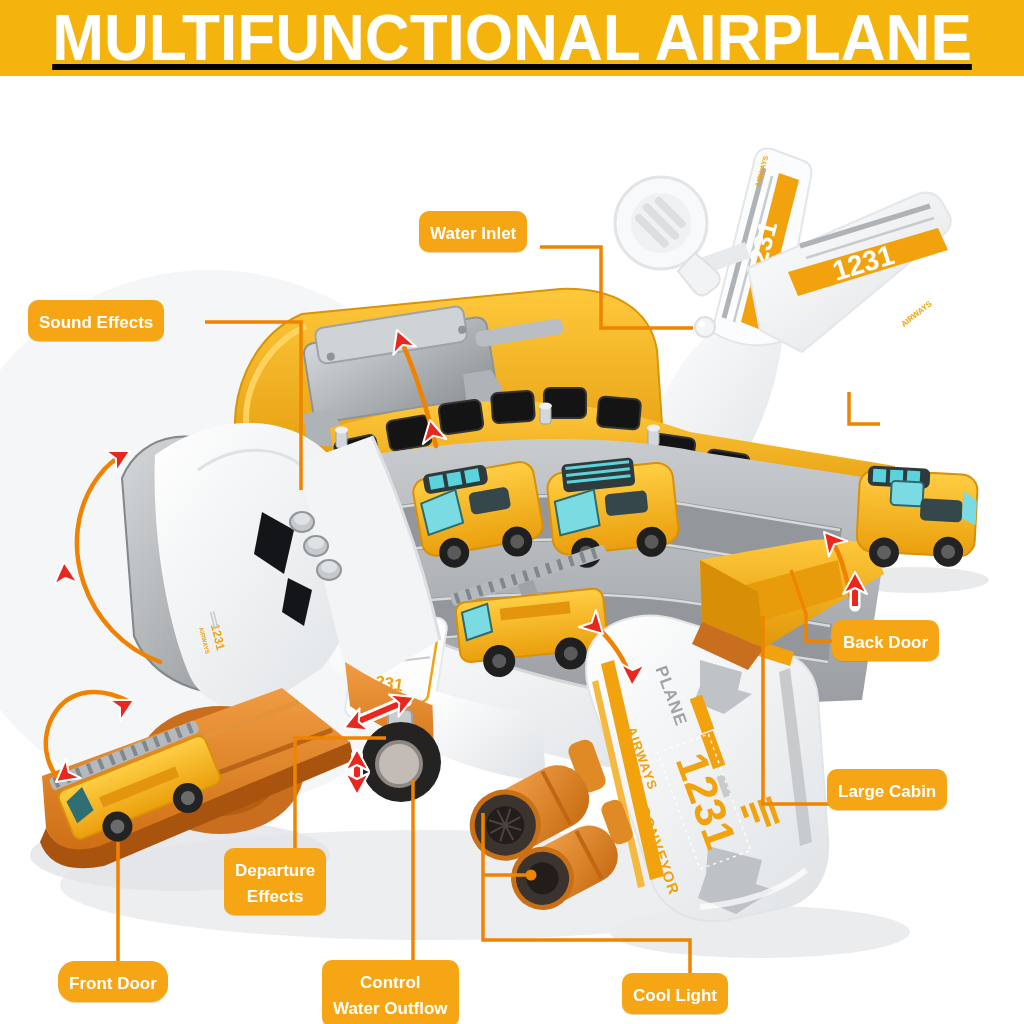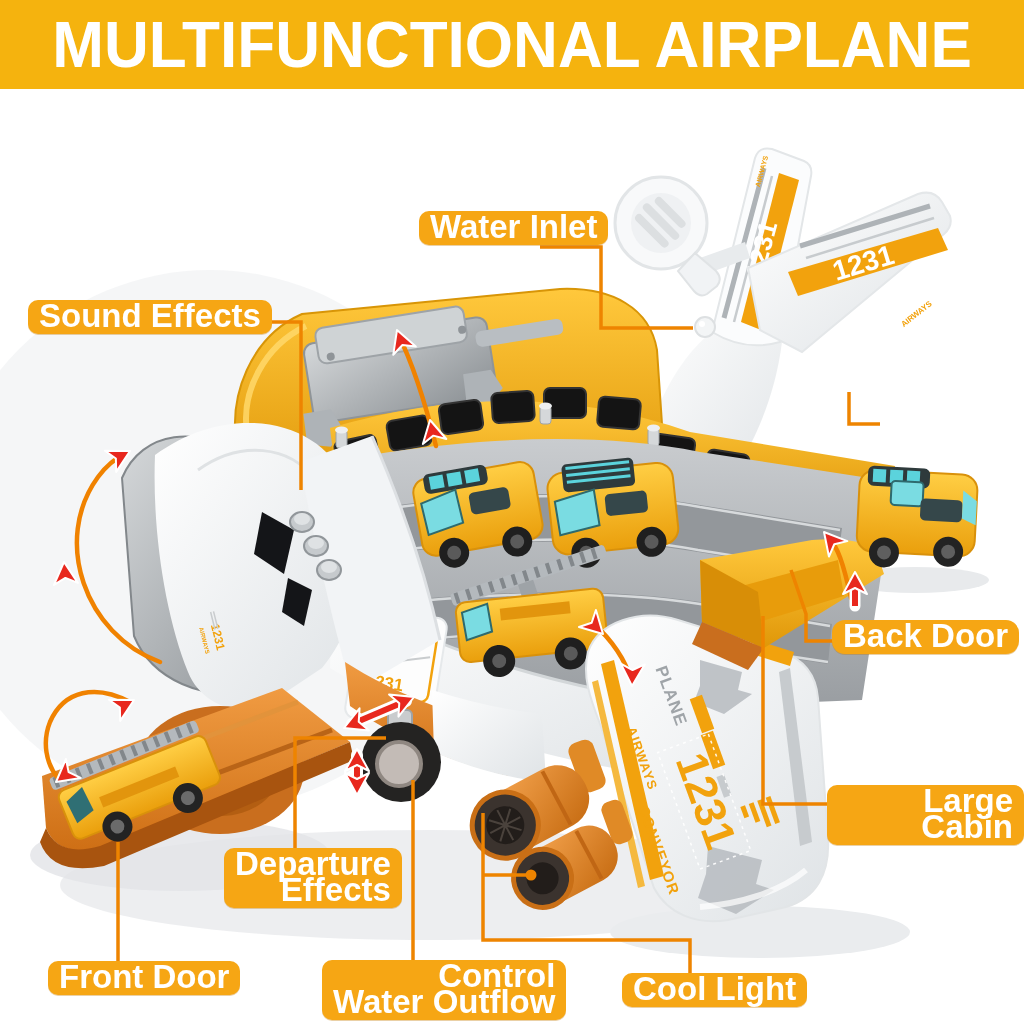--- a/index.html
+++ b/index.html
@@ -3,36 +3,36 @@
 <meta charset="utf-8">
 <style>
   :root{
     --banner-bg:#F5B30E;
     --label-bg:#F6A614;
     --label-text:#FFFFFF;
   }
   html,body{margin:0;padding:0;background:#fff;}
   .stage{position:relative;width:1024px;height:1024px;overflow:hidden;
          font-family:"Liberation Sans",sans-serif;background:#fff;}
-  .banner{position:absolute;left:0;top:0;width:1024px;height:89px;
-          background:var(--banner-bg);display:flex;align-items:center;justify-content:center;z-index:3;}
+  .banner{position:absolute;left:0;top:0;width:1024px;height:76px;
+          background:var(--banner-bg);display:flex;align-items:center;justify-content:center;z-index:3;text-decoration:underline;}
   .banner h1{margin:0;color:var(--label-text);font-size:64px;font-weight:bold;
              letter-spacing:0;white-space:nowrap;transform:scaleX(0.97);}
   .scene{position:absolute;left:0;top:0;z-index:1;}
   .callout{position:absolute;background:var(--label-bg);color:var(--label-text);
-           font-weight:bold;font-size:33px;line-height:26px;padding:3px 11px 5px;
-           border-radius:10px;white-space:pre-line;z-index:4;text-align:right;
+           font-weight:bold;font-size:17px;line-height:26px;padding:10px 11px 5px;
+           border-radius:10px;white-space:pre-line;z-index:4;text-align:center;
            box-shadow:0 1px 0 rgba(195,120,0,.35);}
   #c-sound-effects{left:28px;top:300px;}
   #c-water-inlet{left:419px;top:211px;}
   #c-mist-spray{left:877px;top:407px;}
-  #c-back-door{left:832px;top:620px;border-radius:13px;}
-  #c-large-cabin{left:827px;top:785px;}
+  #c-back-door{left:832px;top:620px;}
+  #c-large-cabin{left:827px;top:769px;}
   #c-departure-control{left:224px;top:848px;}
-  #c-front-door{left:48px;top:961px;}
+  #c-front-door{left:58px;top:961px;border-radius:17px;}
   #c-control-water-outflow{left:322px;top:960px;}
   #c-cool-light{left:622px;top:973px;}
 </style>
 </head>
 <body>
 
 <div class="stage">
 
   <svg class="scene" width="1024" height="1024" viewBox="0 0 1024 1024">
     <defs>

